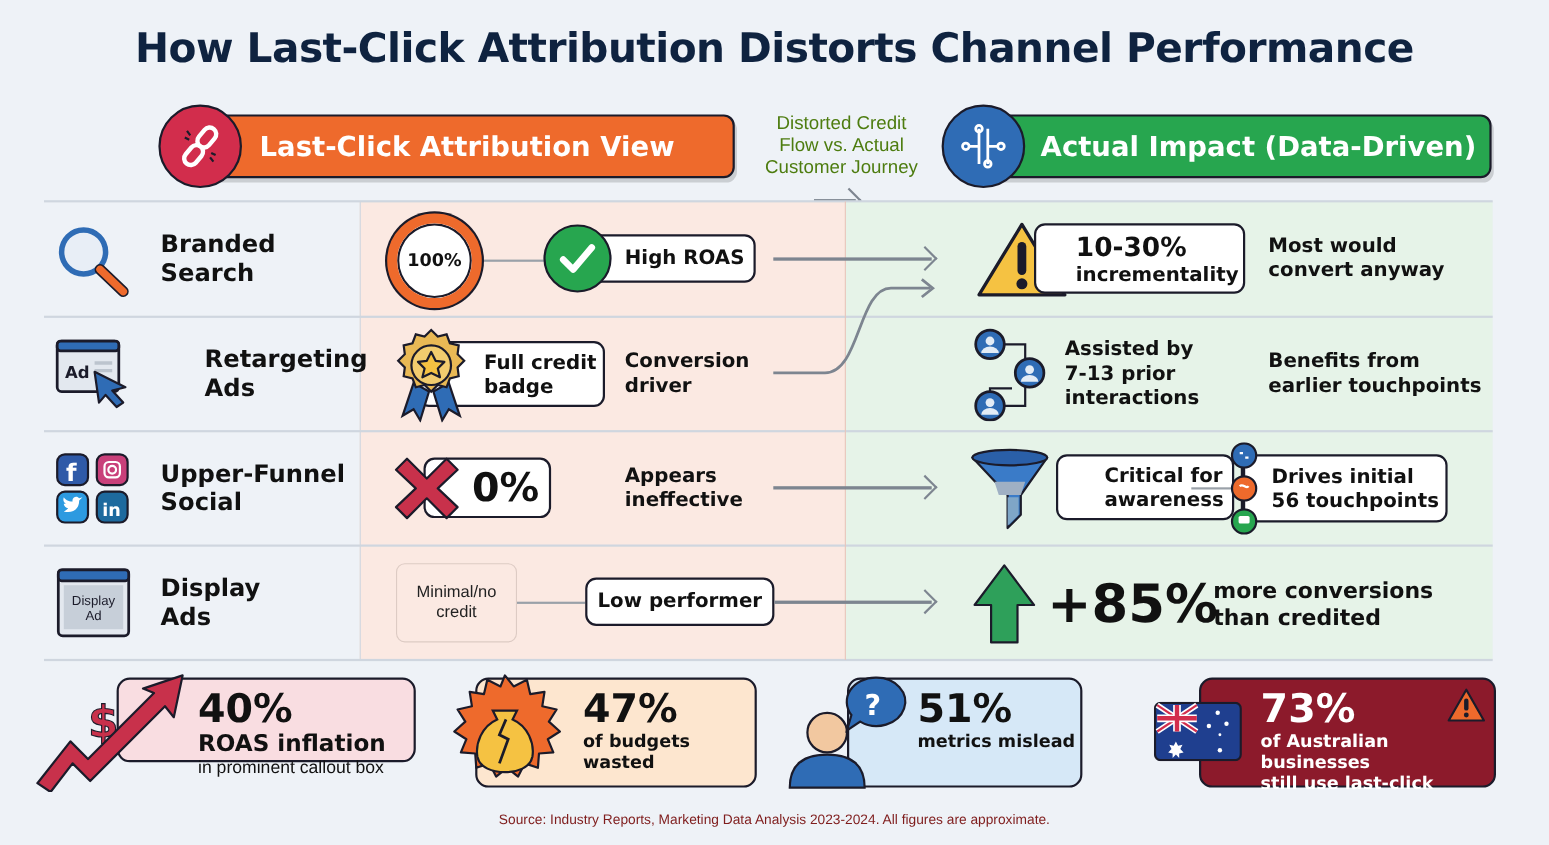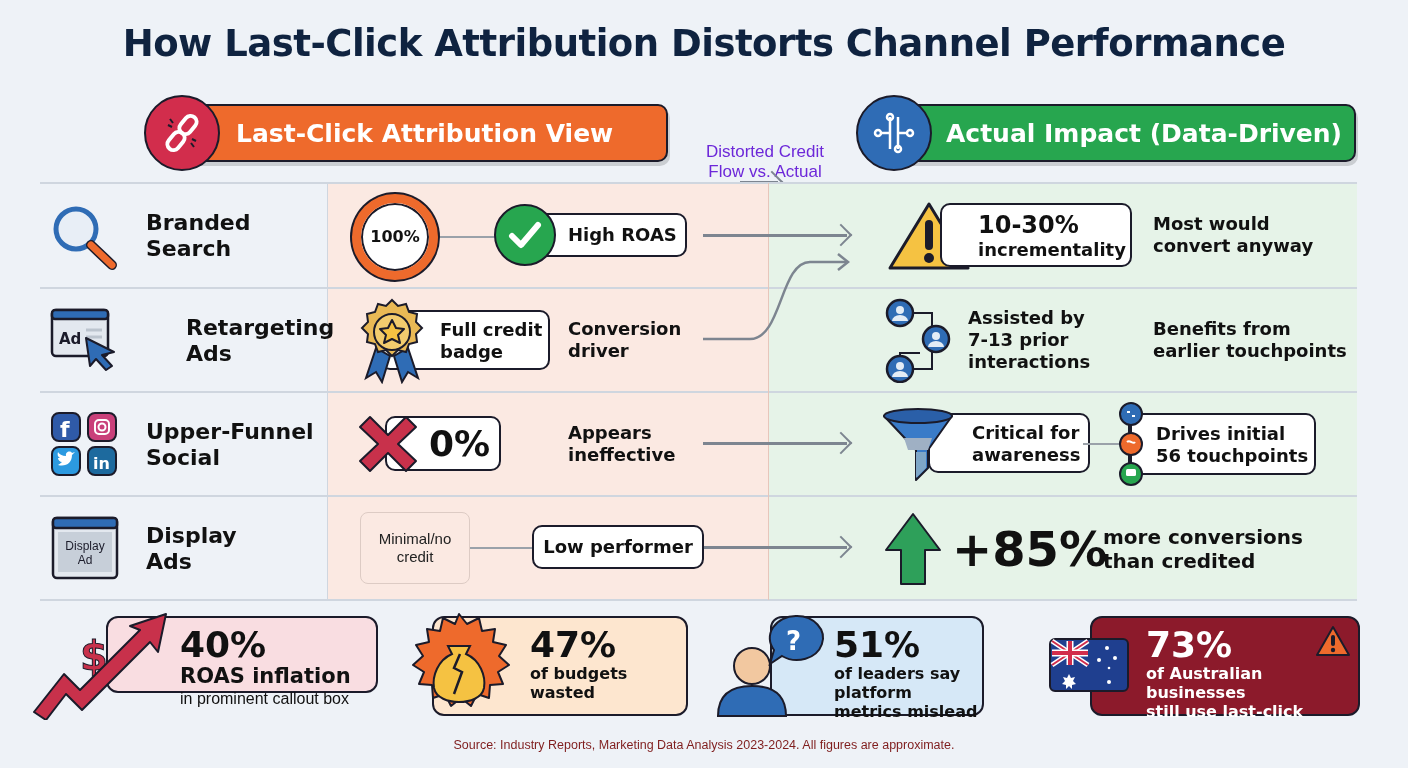--- a/index.html
+++ b/index.html
@@ -8,21 +8,21 @@
   .abs { position: absolute; }
   .title { left: 0; top: 22px; width: 1408px; text-align: center; font-family: "DejaVu Sans", sans-serif; font-weight: 800; font-size: 37px; color: #0f2340; letter-spacing: -0.5px; }
 
   
   .hdr-pill { height: 58px; border: 2.5px solid #1b1b2a; border-radius: 10px; display: flex; align-items: center; color: #fff; font-family: "DejaVu Sans", sans-serif; font-weight: 700; font-size: 25px; box-shadow: 2px 4px 0 rgba(0,0,0,0.15); }
   .hdr-left { left: 178px; top: 104px; width: 490px; background: #ee6a2c; padding-left: 56px; }
   .hdr-right { left: 888px; top: 104px; width: 468px; background: #27a64f; padding-left: 56px; }
   .hdr-circle { width: 76px; height: 76px; border-radius: 50%; border: 2.5px solid #1b1b2a; display: flex; align-items: center; justify-content: center; }
   .hdr-circle.red { left: 144px; top: 95px; background: #d22d4c; }
   .hdr-circle.blue { left: 856px; top: 95px; background: #2f6cb5; }
-  .mid-caption { left: 680px; top: 102px; width: 170px; text-align: center; font-size: 17px; line-height: 20px; color: #6d28d9; margin-top: 40px; }
+  .mid-caption { left: 680px; top: 102px; width: 170px; text-align: center; font-size: 17px; line-height: 20px; color: #4d7c0f; }
 
   
   .panel-left { left: 327px; top: 183px; width: 442px; height: 417px; background: #fbe9e2; }
   .panel-right { left: 769px; top: 183px; width: 588px; height: 417px; background: #e6f3e8; }
   .hline { left: 40px; width: 1317px; height: 2px; background: #cfd6df; }
   .vline { left: 327px; top: 183px; width: 1px; height: 417px; background: #cfd6df; }
   .vline2 { left: 768px; top: 183px; width: 1px; height: 417px; background: #e7c6bb; }
 
   .chan-label { font-family: "DejaVu Sans", sans-serif; font-weight: 700; font-size: 22px; line-height: 26px; color: #111; }
   .txt { font-family: "DejaVu Sans", sans-serif; font-weight: 600; font-size: 18px; line-height: 22px; color: #111; }
@@ -214,21 +214,21 @@
   <svg width="64" height="62" viewBox="0 0 64 62">
     <path d="M4 14L14 4L32 22L50 4L60 14L42 31L60 48L50 58L32 40L14 58L4 48L22 31Z" fill="#c8314b" stroke="#1b1b2a" stroke-width="2" stroke-linejoin="round"></path>
   </svg>
 </div>
 <div class="abs txt" style="left:568px; top:422px;">
   <div>Appears</div>
   <div>ineffective</div>
 </div>
 <div class="abs arrow" style="left:703px; top:442px; width:144px;"></div>
 
-<div class="abs box" style="left:928px; top:413px; width:162px; height:60px; padding-left:42px; display:block; padding-top:7px;">
+<div class="abs box" style="left:960px; top:413px; width:162px; height:60px; padding-left:42px; display:block; padding-top:7px;">
   <div class="txt">Critical for</div>
   <div class="txt">awareness</div>
 </div>
 <div class="abs" style="left:880px; top:406px;">
   <svg width="76" height="80" viewBox="0 0 76 80">
     <path d="M4 10L72 10L48 44V62L36 74V44Z" fill="#3a7bc8" stroke="#1b1b2a" stroke-width="2" stroke-linejoin="round"></path>
     <path d="M24 32L52 32L48 44L28 44Z" fill="#9fb0c4"></path>
     <path d="M36 46V72L46 62V46Z" fill="#7fa6c7"></path>
     <ellipse cx="38" cy="10" rx="34" ry="7" fill="#2a5fa8" stroke="#1b1b2a" stroke-width="2"></ellipse>
   </svg>
@@ -304,21 +304,20 @@
 <div class="abs" style="left:404px; top:612px;">
   <svg width="110" height="108" viewBox="0 0 110 108">
     <path d="M55 2l8 10 12-6 3 13 13-2-2 13 13 3-7 11 10 9-11 7 5 12-13 1-1 13-12-4-6 12-10-8-10 8-6-12-12 4-1-13-13-1 5-12-11-7 10-9-7-11 13-3-2-13 13 2 3-13 12 6z" fill="#ee6a2c" stroke="#1b1b2a" stroke-width="2" stroke-linejoin="round"></path>
     <path d="M44 34h22l-4 8c14 6 20 22 18 34-2 10-14 14-25 14s-23-4-25-14c-2-12 4-28 18-34z" fill="#f5c242" stroke="#1b1b2a" stroke-width="2"></path>
     <path d="M56 42l-6 14 8 4-8 22" fill="none" stroke="#1b1b2a" stroke-width="2.5"></path>
   </svg>
 </div>
 
 <div class="abs card" style="left:770px; top:616px; width:214px; height:100px; background:#d6e8f7; padding:8px 0 0 62px;">
   <div class="big">51%</div>
-  <div class="sub">of leaders say platform</div>
   <div class="sub">metrics mislead</div>
 </div>
 <div class="abs" style="left:712px; top:612px;">
   <svg width="120" height="106" viewBox="0 0 120 106">
     <circle cx="40" cy="54" r="18" fill="#f2c8a0" stroke="#1b1b2a" stroke-width="2"></circle>
     <path d="M6 104c0-22 14-30 34-30s34 8 34 30Z" fill="#2f6cb5" stroke="#1b1b2a" stroke-width="2"></path>
     <path d="M84 4a26 22 0 1 1-14 40l-12 8 4-14a26 22 0 0 1 22-34z" fill="#2f6cb5" stroke="#1b1b2a" stroke-width="2"></path>
     <text x="74" y="38" font-family="DejaVu Sans, sans-serif" font-weight="700" font-size="26" fill="#fff">?</text>
   </svg>
 </div>

